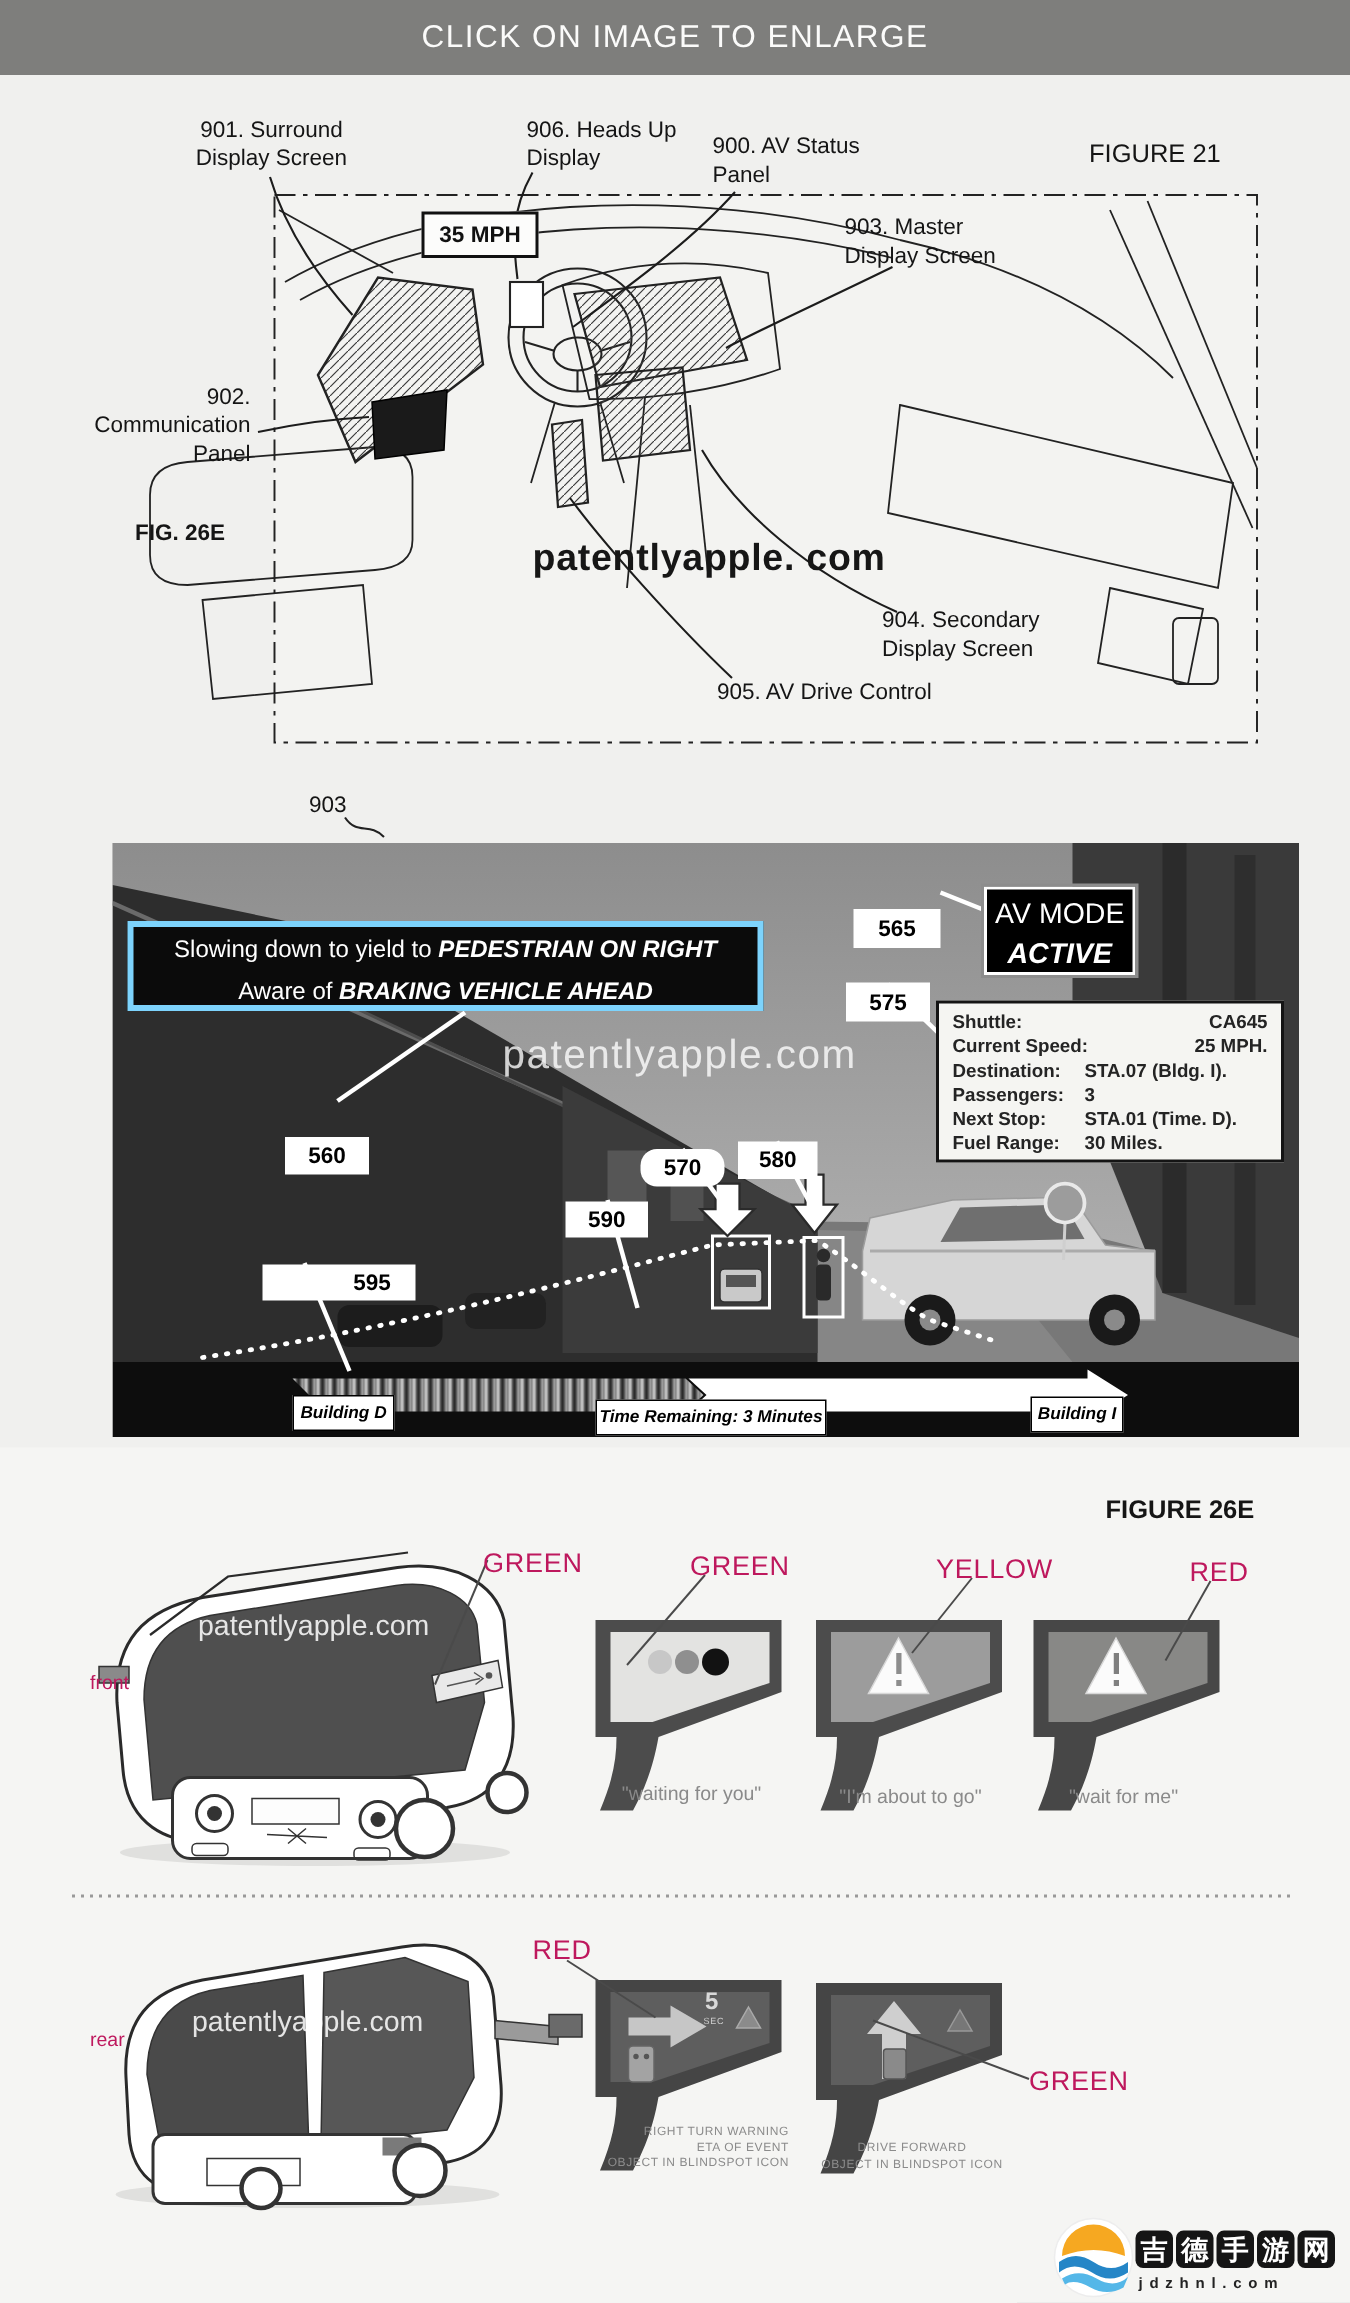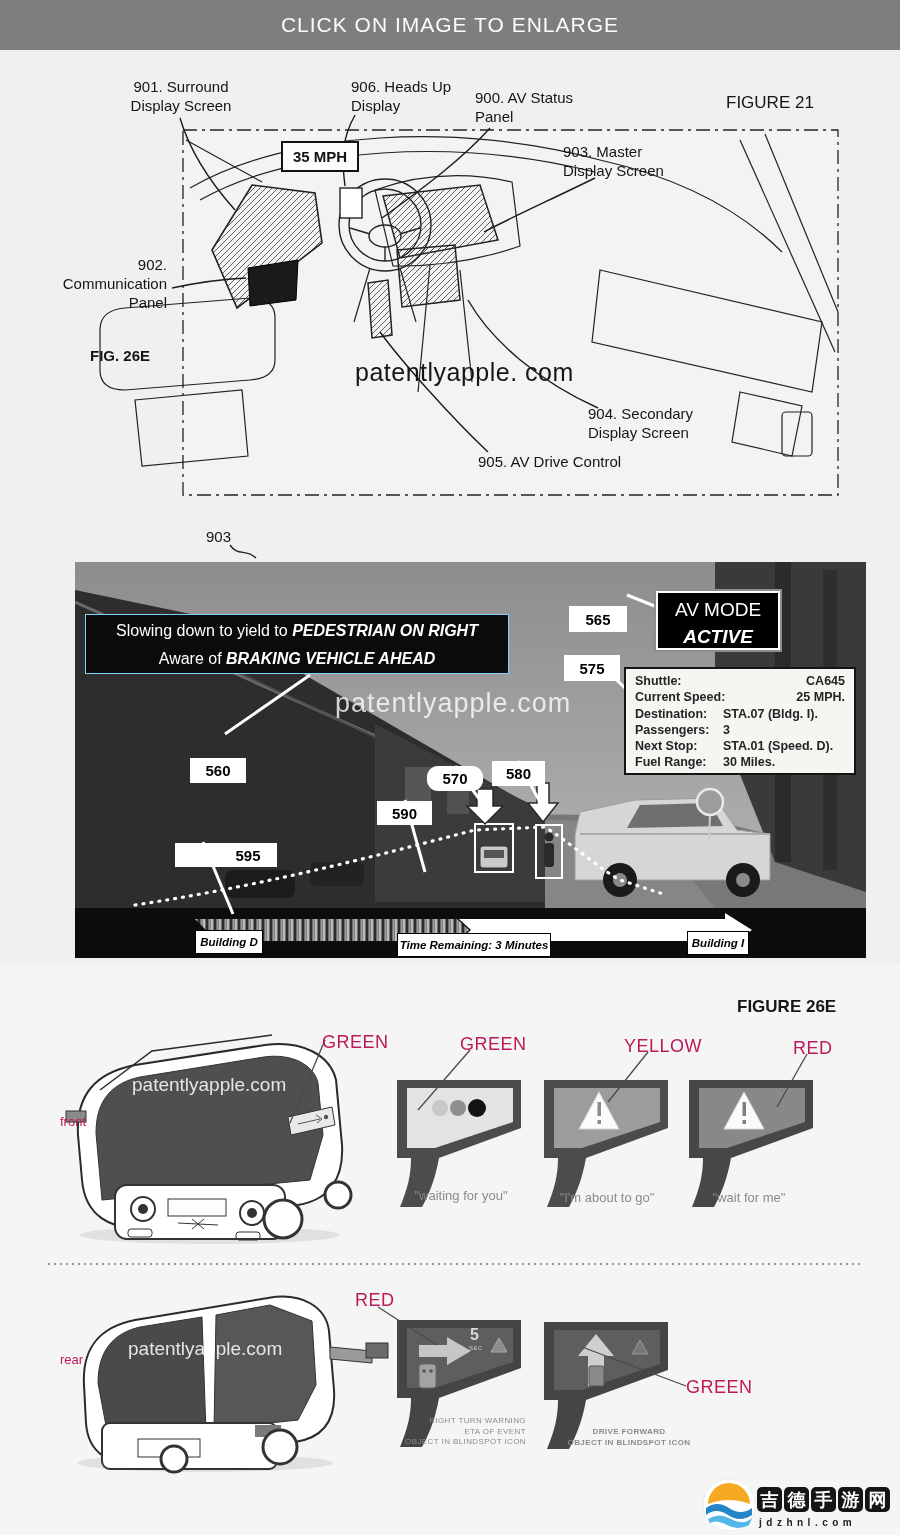--- a/index.html
+++ b/index.html
@@ -8,28 +8,28 @@
   .abs{position:absolute;}
   
   .banner{left:0;top:0;width:900px;height:50px;background:#7e7e7c;display:flex;align-items:center;justify-content:center;
           color:#fbfbfa;font-size:21px;letter-spacing:1px;font-weight:400;}
   
   .plabel{font-size:15px;line-height:1.25;color:#151515;}
   .figtitle{font-size:17px;color:#151515;}
   .bold{font-weight:bold;}
   .speedbox{border:2px solid #111;background:#fcfcfb;font-weight:bold;font-size:15px;
             display:flex;align-items:center;justify-content:center;}
-  .wm21{font-weight:normal;font-size:25px;color:#161616;letter-spacing:.5px;}
+  .wm21{font-weight:bold;font-size:25px;color:#161616;letter-spacing:.5px;}
   
   .photo{left:75px;top:562px;width:791px;height:396px;background:#8f8f8f;overflow:hidden;}
-  .msgbox{left:10px;top:52px;width:424px;height:60px;background:#0b0b0b;border:1px solid #7dd3fc;
+  .msgbox{left:10px;top:52px;width:424px;height:60px;background:#0b0b0b;border:4px solid #7dd3fc;
           color:#fff;font-size:16px;line-height:28px;text-align:center;padding-top:2px;box-sizing:border-box;}
   .msgbox i{font-style:italic;}
   .numtag{background:#fff;color:#000;font-size:15px;font-weight:bold;display:flex;align-items:center;justify-content:center;margin-top:24px;}
-  .avmode{left:581px;top:29px;width:124px;height:59px;background:#000;border:2px solid #fff;outline:2px solid #8d8d8d;
+  .avmode{left:581px;top:29px;width:101px;height:59px;background:#000;border:2px solid #fff;outline:2px solid #8d8d8d;
           color:#fff;text-align:center;font-size:19px;line-height:27px;padding-top:3px;box-sizing:border-box;}
   .shpanel{left:549px;top:105px;width:232px;height:108px;background:#f5f5f2;border:2px solid #141414;
            box-sizing:border-box;padding:5px 9px;font-size:12.5px;font-weight:bold;color:#242424;}
   .shrow{height:16.3px;position:relative;white-space:nowrap;}
   .shrow .v{position:absolute;left:88px;top:0;}
   .shrow .vr{position:absolute;right:0;top:0;}
   .wm22{font-size:27px;color:rgba(255,255,255,.78);letter-spacing:1px;}
   .routetag{background:#fff;border:1px solid #000;color:#000;font-size:11.5px;font-weight:bold;font-style:italic;
             display:flex;align-items:center;justify-content:center;}
   
@@ -226,21 +226,21 @@
     <div class="abs numtag" style="left:100px;top:257px;width:58px;height:24px;padding-left:44px;">595</div>
     <div class="abs avmode">
       <div>AV MODE</div>
       <div class="bold" style="font-style:italic;">ACTIVE</div>
     </div>
     <div class="abs shpanel">
       <div class="shrow"><span>Shuttle:</span><span class="vr">CA645</span></div>
       <div class="shrow"><span>Current Speed:</span><span class="vr">25 MPH.</span></div>
       <div class="shrow"><span>Destination:</span><span class="v">STA.07 (Bldg. I).</span></div>
       <div class="shrow"><span>Passengers:</span><span class="v">3</span></div>
-      <div class="shrow"><span>Next Stop:</span><span class="v">STA.01 (Speed. D).</span></div>
+      <div class="shrow"><span>Next Stop:</span><span class="v">STA.01 (Time. D).</span></div>
       <div class="shrow"><span>Fuel Range:</span><span class="v">30 Miles.</span></div>
     </div>
     <div class="abs routetag" style="left:120px;top:368px;width:66px;height:22px;">Building D</div>
     <div class="abs routetag" style="left:322px;top:371px;width:152px;height:22px;">Time Remaining: 3 Minutes</div>
     <div class="abs routetag" style="left:612px;top:369px;width:60px;height:22px;">Building I</div>
   </div>
 
   
   <rect>
   <div class="abs" style="left:0;top:965px;width:900px;height:570px;background:#f5f5f3;"></div>
@@ -355,21 +355,21 @@
   <div class="abs viewlabel" style="left:60px;top:1352px;">rear</div>
   <div class="abs wm26" style="left:128px;top:1338px;">patentlyapple.com</div>
   <div class="abs eta5" style="left:470px;top:1326px;">5</div>
   <div class="abs etasec" style="left:469px;top:1345px;">SEC</div>
   <div class="abs clabel" style="left:686px;top:1377px;">GREEN</div>
   <div class="abs smallcap" style="left:398px;top:1416px;width:128px;text-align:right;">
     <div>RIGHT TURN WARNING</div>
     <div>ETA OF EVENT</div>
     <div>OBJECT IN BLINDSPOT ICON</div>
   </div>
-  <div class="abs smallcap" style="left:563px;top:1427px;width:132px;text-align:center;font-weight:bold;">
+  <div class="abs smallcap" style="left:542px;top:1427px;width:132px;text-align:center;">
     <div>DRIVE FORWARD</div>
     <div>OBJECT IN BLINDSPOT ICON</div>
   </div>
 
   
   <div class="abs logo">
     <svg class="abs" style="left:2px;top:1px;" width="54" height="54" viewBox="0 0 54 54">
       <circle cx="27" cy="27" r="26" fill="#ffffff" stroke="#ededed"></circle>
       <path d="M6,26 A21,21 0 0 1 48,26 Q27,18 6,26 Z" fill="#f6a821"></path>
       <path d="M4,30 Q15,22 27,30 T50,30 L50,37 Q38,45 26,37 T4,37 Z" fill="#2586c7"></path>

